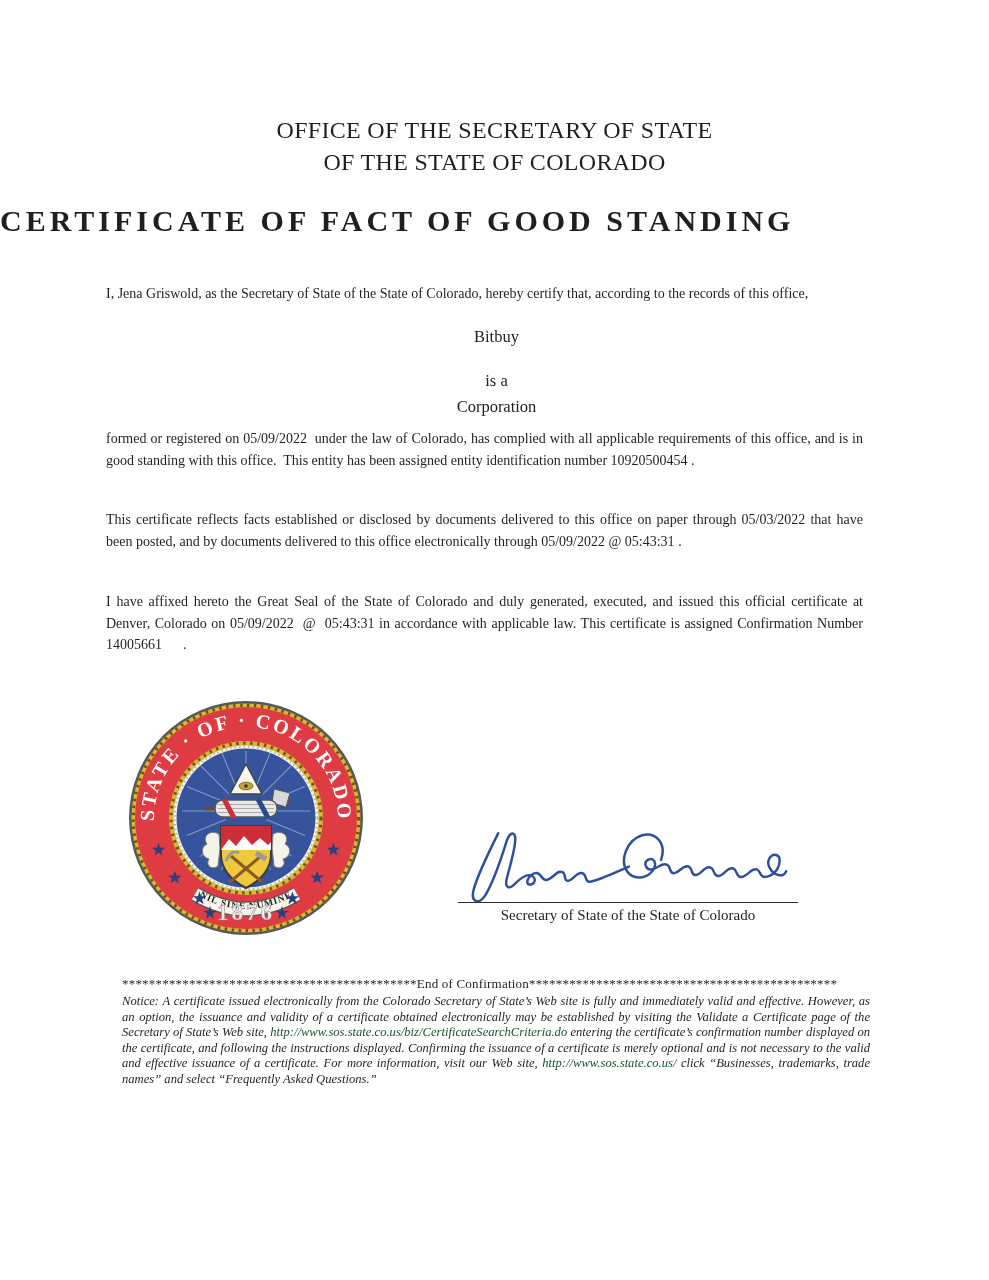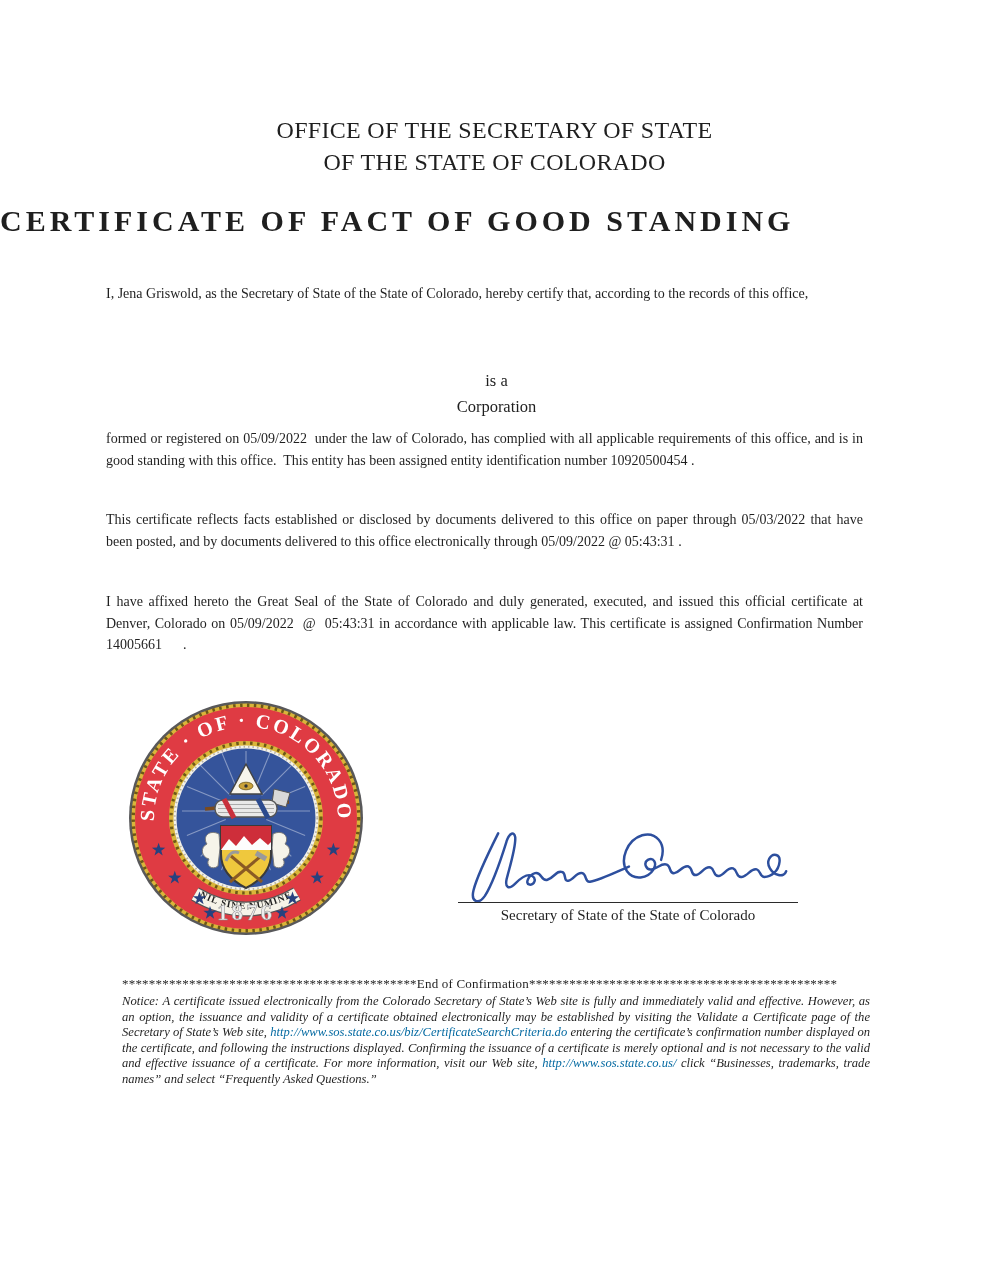--- a/index.html
+++ b/index.html
@@ -51,37 +51,38 @@
     letter-spacing:0.2px;
   }
   .notice{
     left:122px;width:748px;top:994px;
     font-size:12.6px;line-height:15.6px;
     font-style:italic;
     text-align:justify;
     margin:0;
   }
   .u{}
-  .notice-link{color:#0369a1;text-decoration:none;font-style:italic;}
+  .notice-link{color:#14532d;text-decoration:none;font-style:italic;}
   .seal-text{font-family:"Liberation Serif", serif;font-weight:bold;}
 </style>
 </head>
 <body>
 
 <div class="page">
 
   <div class="abs office-header">
     <div>OFFICE OF THE SECRETARY OF STATE</div>
     <div>OF THE STATE OF COLORADO</div>
   </div>
 
   <div class="abs cert-title">CERTIFICATE OF FACT OF GOOD STANDING</div>
 
   <p class="abs para" style="top:277px">I, Jena Griswold, as the Secretary of State of the State of Colorado, hereby certify that, according to the records of this office,</p>
 
+  <div class="abs centerline" style="top:327px">Bitbuy</div>
   <div class="abs centerline" style="top:397px">Corporation</div>
   <div class="abs centerline" style="top:371px">is a</div>
 
   <p class="abs para" style="top:422px"><span>formed or registered on</span> <span>05/09/2022</span><span>&nbsp;&nbsp;under the law of Colorado, has complied with all applicable requirements of this office, and is in good standing with this office.&nbsp; This entity has been assigned entity identification number</span> <span>10920500454</span><span>&nbsp;.</span></p>
 
   <p class="abs para" style="top:503px"><span>This certificate reflects facts established or disclosed by documents delivered to this office on paper through</span> <span>05/03/2022</span><span>&nbsp;that have been posted, and by documents delivered to this office electronically through</span> <span>05/09/2022 @ 05:43:31</span><span>&nbsp;.</span></p>
 
   <p class="abs para" style="top:585px"><span>I have affixed hereto the Great Seal of the State of Colorado and duly generated, executed, and issued this official certificate at Denver, Colorado on</span> <span>05/09/2022&nbsp; @&nbsp; 05:43:31</span><span>&nbsp;in accordance with applicable law. This certificate is assigned Confirmation Number</span> <span>14005661</span><span>&nbsp;&nbsp;&nbsp;&nbsp;&nbsp;&nbsp;.</span></p>
 
   <div class="abs seal-wrap">

